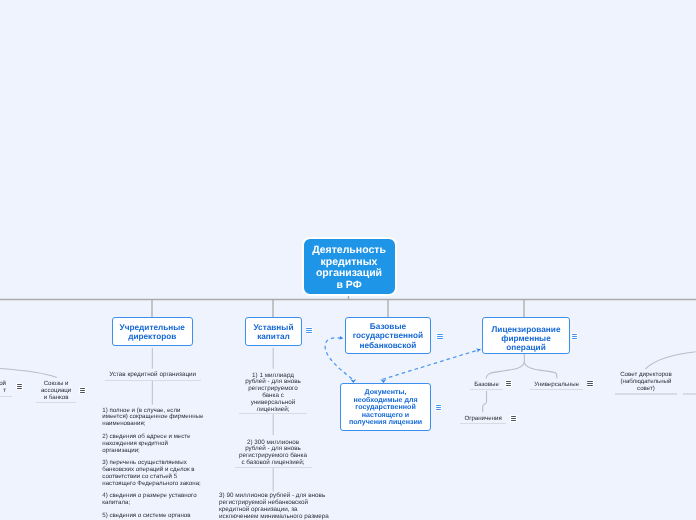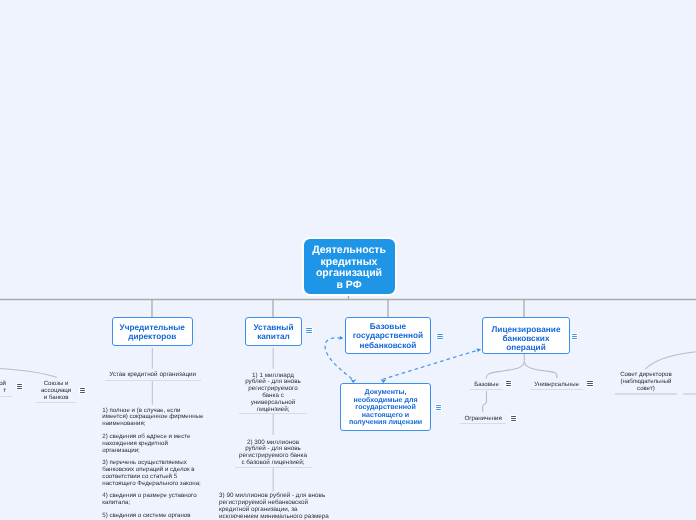--- a/index.html
+++ b/index.html
@@ -104,21 +104,21 @@
       </div>
     </div>
     <div class="ham blue" style="left: 436.3px; top: 332.5px;">
       <i></i>
       <i></i>
       <i></i>
     </div>
     <div class="node bluebox" style="left: 482px; top: 317px; width: 88px; height: 36.6px; align-items: flex-end;">
       <div>
         <span class="ln">Лицензирование</span>
-        <span class="ln">банковских</span>
+        <span class="ln">фирменные</span>
         <span class="ln">операций</span>
       </div>
     </div>
     <div class="ham blue" style="left: 571px; top: 332.5px;">
       <i></i>
       <i></i>
       <i></i>
     </div>
     <div class="node plain" style="left: 104.7px; top: 371.5px; width: 96px;">
       <div>

